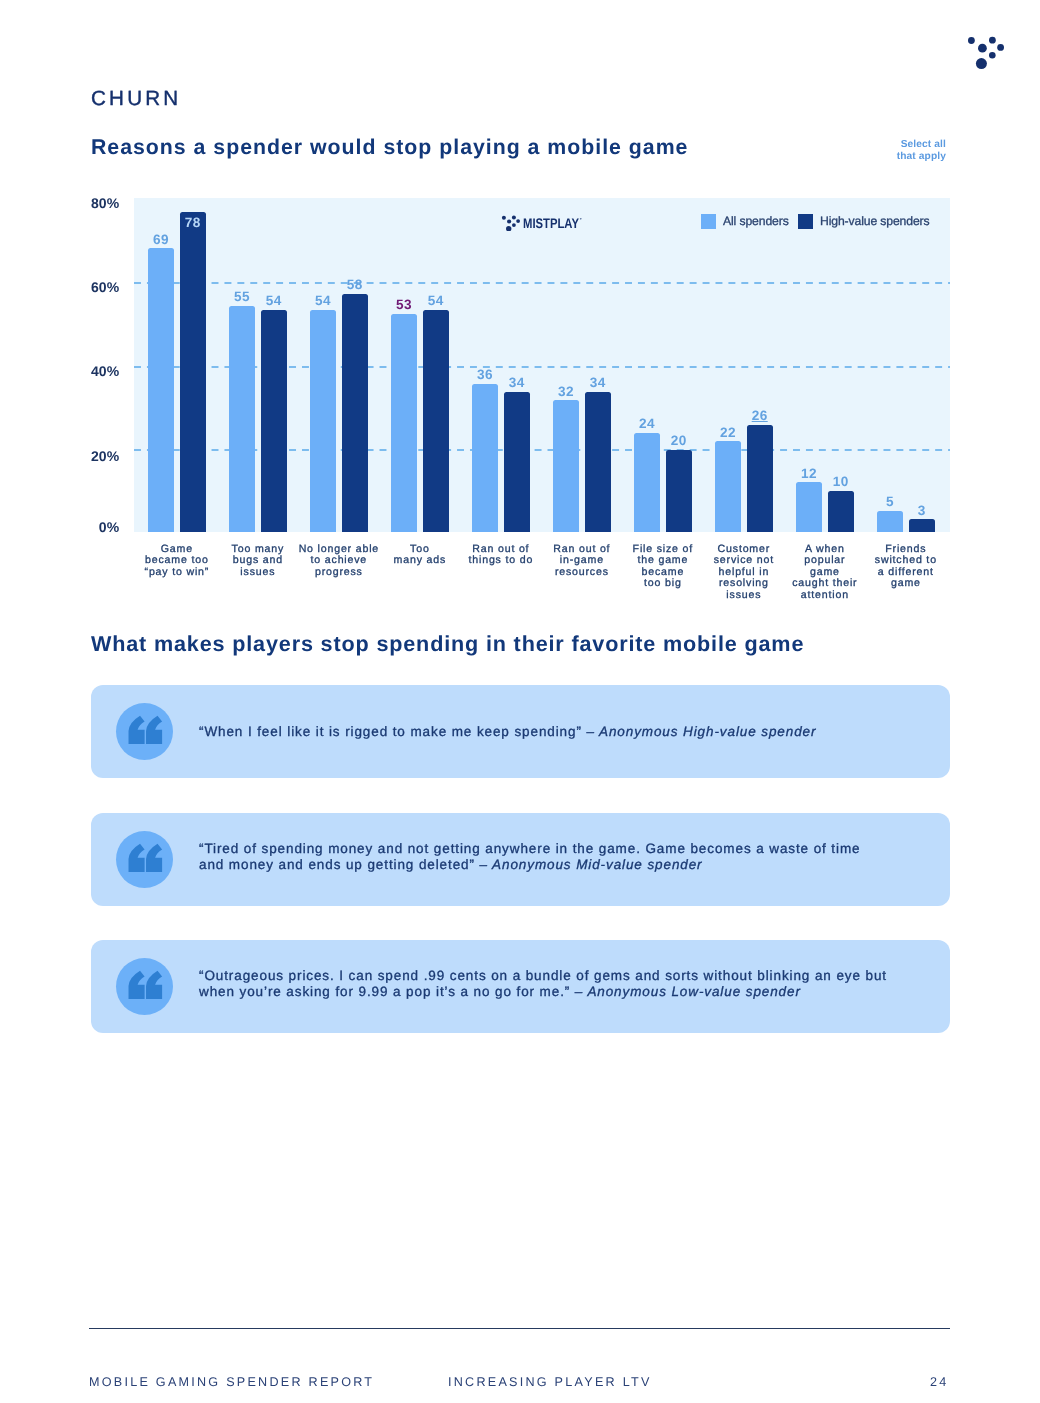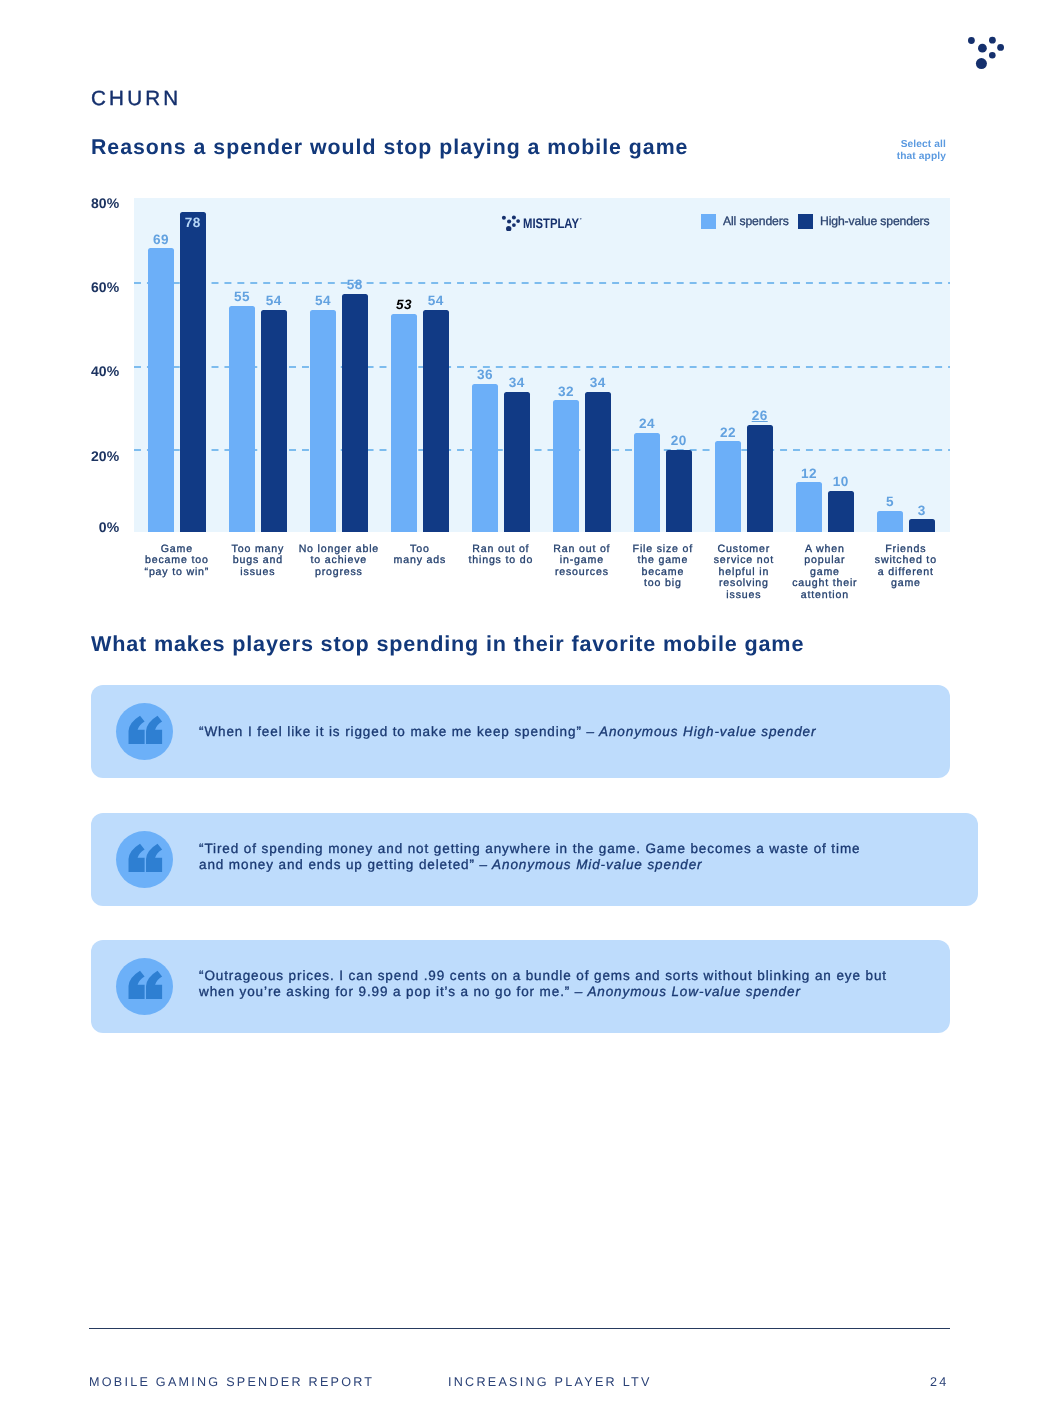--- a/index.html
+++ b/index.html
@@ -78,21 +78,21 @@
         <div class="vlabel" style="left: 38.7px; top: 17.21px; color: rgb(182, 214, 247);">78</div>
         <div class="bar" style="left: 95px; width: 26px; height: 225.775px; bottom: 0.3px; background: rgb(108, 175, 248);"></div>
         <div class="vlabel" style="left: 88px; top: 91.225px; color: rgb(99, 162, 224);">55</div>
         <div class="bar" style="left: 126.7px; width: 26px; height: 221.67px; bottom: 0.3px; background: rgb(17, 58, 133);"></div>
         <div class="vlabel" style="left: 119.7px; top: 95.33px; color: rgb(99, 162, 224);">54</div>
         <div class="bar" style="left: 176px; width: 26px; height: 221.67px; bottom: 0.3px; background: rgb(108, 175, 248);"></div>
         <div class="vlabel" style="left: 169px; top: 95.33px; color: rgb(99, 162, 224);">54</div>
         <div class="bar" style="left: 207.7px; width: 26px; height: 238.09px; bottom: 0.3px; background: rgb(17, 58, 133);"></div>
         <div class="vlabel" style="left: 200.7px; top: 78.91px; color: rgb(99, 162, 224);">58</div>
         <div class="bar" style="left: 257px; width: 26px; height: 217.565px; bottom: 0.3px; background: rgb(108, 175, 248);"></div>
-        <div class="vlabel" style="left: 250px; top: 99.435px; color: #000000; font-style: italic;">53</div>
+        <div class="vlabel" style="left: 250px; top: 99.435px; color: #701a75;">53</div>
         <div class="bar" style="left: 288.7px; width: 26px; height: 221.67px; bottom: 0.3px; background: rgb(17, 58, 133);"></div>
         <div class="vlabel" style="left: 281.7px; top: 95.33px; color: rgb(99, 162, 224);">54</div>
         <div class="bar" style="left: 338px; width: 26px; height: 147.78px; bottom: 0.3px; background: rgb(108, 175, 248);"></div>
         <div class="vlabel" style="left: 331px; top: 169.22px; color: rgb(99, 162, 224);">36</div>
         <div class="bar" style="left: 369.7px; width: 26px; height: 139.57px; bottom: 0.3px; background: rgb(17, 58, 133);"></div>
         <div class="vlabel" style="left: 362.7px; top: 177.43px; color: rgb(99, 162, 224);">34</div>
         <div class="bar" style="left: 419px; width: 26px; height: 131.36px; bottom: 0.3px; background: rgb(108, 175, 248);"></div>
         <div class="vlabel" style="left: 412px; top: 185.64px; color: rgb(99, 162, 224);">32</div>
         <div class="bar" style="left: 450.7px; width: 26px; height: 139.57px; bottom: 0.3px; background: rgb(17, 58, 133);"></div>
         <div class="vlabel" style="left: 443.7px; top: 177.43px; color: rgb(99, 162, 224);">34</div>
@@ -202,21 +202,21 @@
   <div id="quotes">
       <div class="quotebox" style="top: 685px; height: 93px;">
         <div class="qcircle" style="top: 18px;"><svg width="57" height="57" viewBox="0 0 56 56">
             <path fill="#2e7fd2" d="M12.3 40.2 L12.3 27.6 Q12.9 19.1 23.6 12.6 L28.1 18.2 Q22.6 21.5 21.2 26.3 L28.1 26.3 L28.1 40.2 Z"></path>
             <path fill="#2e7fd2" d="M29.5 40.2 L29.5 27.6 Q30.1 19.1 40.8 12.6 L45.3 18.2 Q39.8 21.5 38.4 26.3 L45.3 26.3 L45.3 40.2 Z"></path>
           </svg></div>
         <div class="qtext" style="top: 38.5px;">
           <div><span>“When I feel like it is rigged to make me keep spending” </span><i>– Anonymous High-value spender</i></div>
         </div>
       </div>
-      <div class="quotebox" style="top: 813px; height: 93px; padding-left: 28px;">
+      <div class="quotebox" style="top: 813px; height: 93px;">
         <div class="qcircle" style="top: 18px;"><svg width="57" height="57" viewBox="0 0 56 56">
             <path fill="#2e7fd2" d="M12.3 40.2 L12.3 27.6 Q12.9 19.1 23.6 12.6 L28.1 18.2 Q22.6 21.5 21.2 26.3 L28.1 26.3 L28.1 40.2 Z"></path>
             <path fill="#2e7fd2" d="M29.5 40.2 L29.5 27.6 Q30.1 19.1 40.8 12.6 L45.3 18.2 Q39.8 21.5 38.4 26.3 L45.3 26.3 L45.3 40.2 Z"></path>
           </svg></div>
         <div class="qtext" style="top: 28.3px;">
           <div><span>“Tired of spending money and not getting anywhere in the game. Game becomes a waste of time</span></div>
           <div><span>and money and ends up getting deleted” </span><i>– Anonymous Mid-value spender</i></div>
         </div>
       </div>
       <div class="quotebox" style="top: 940px; height: 93px;">

